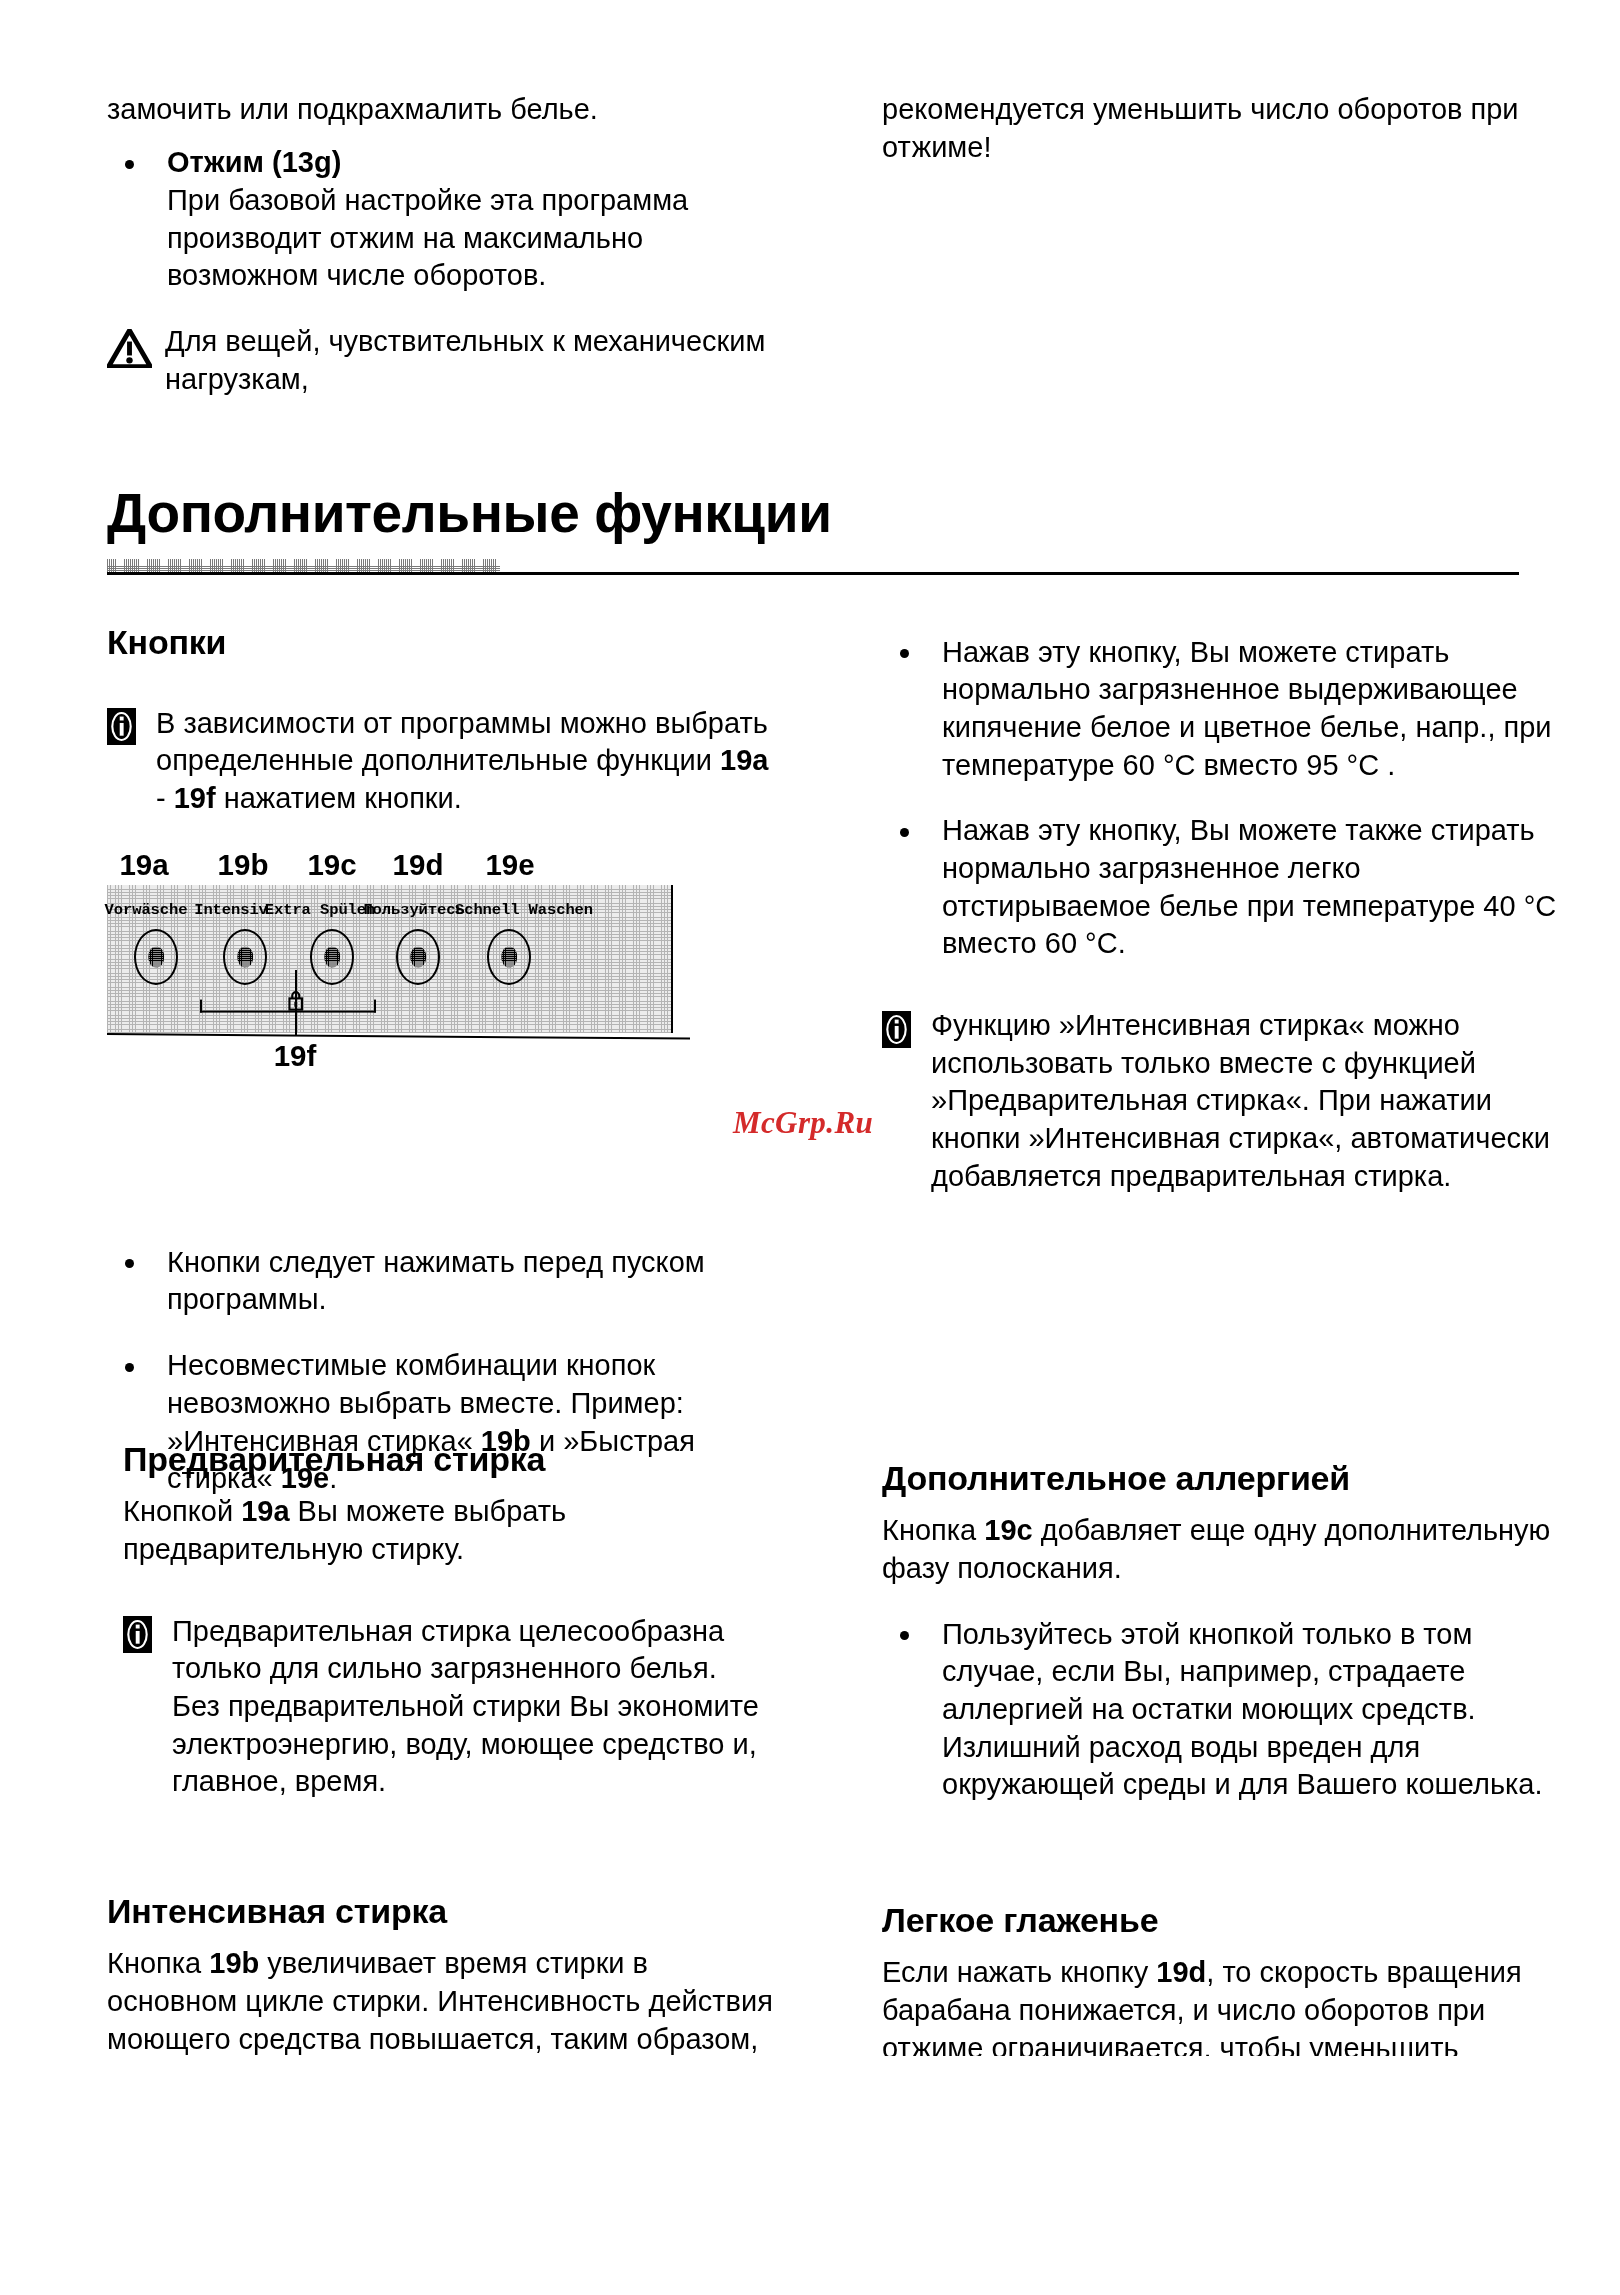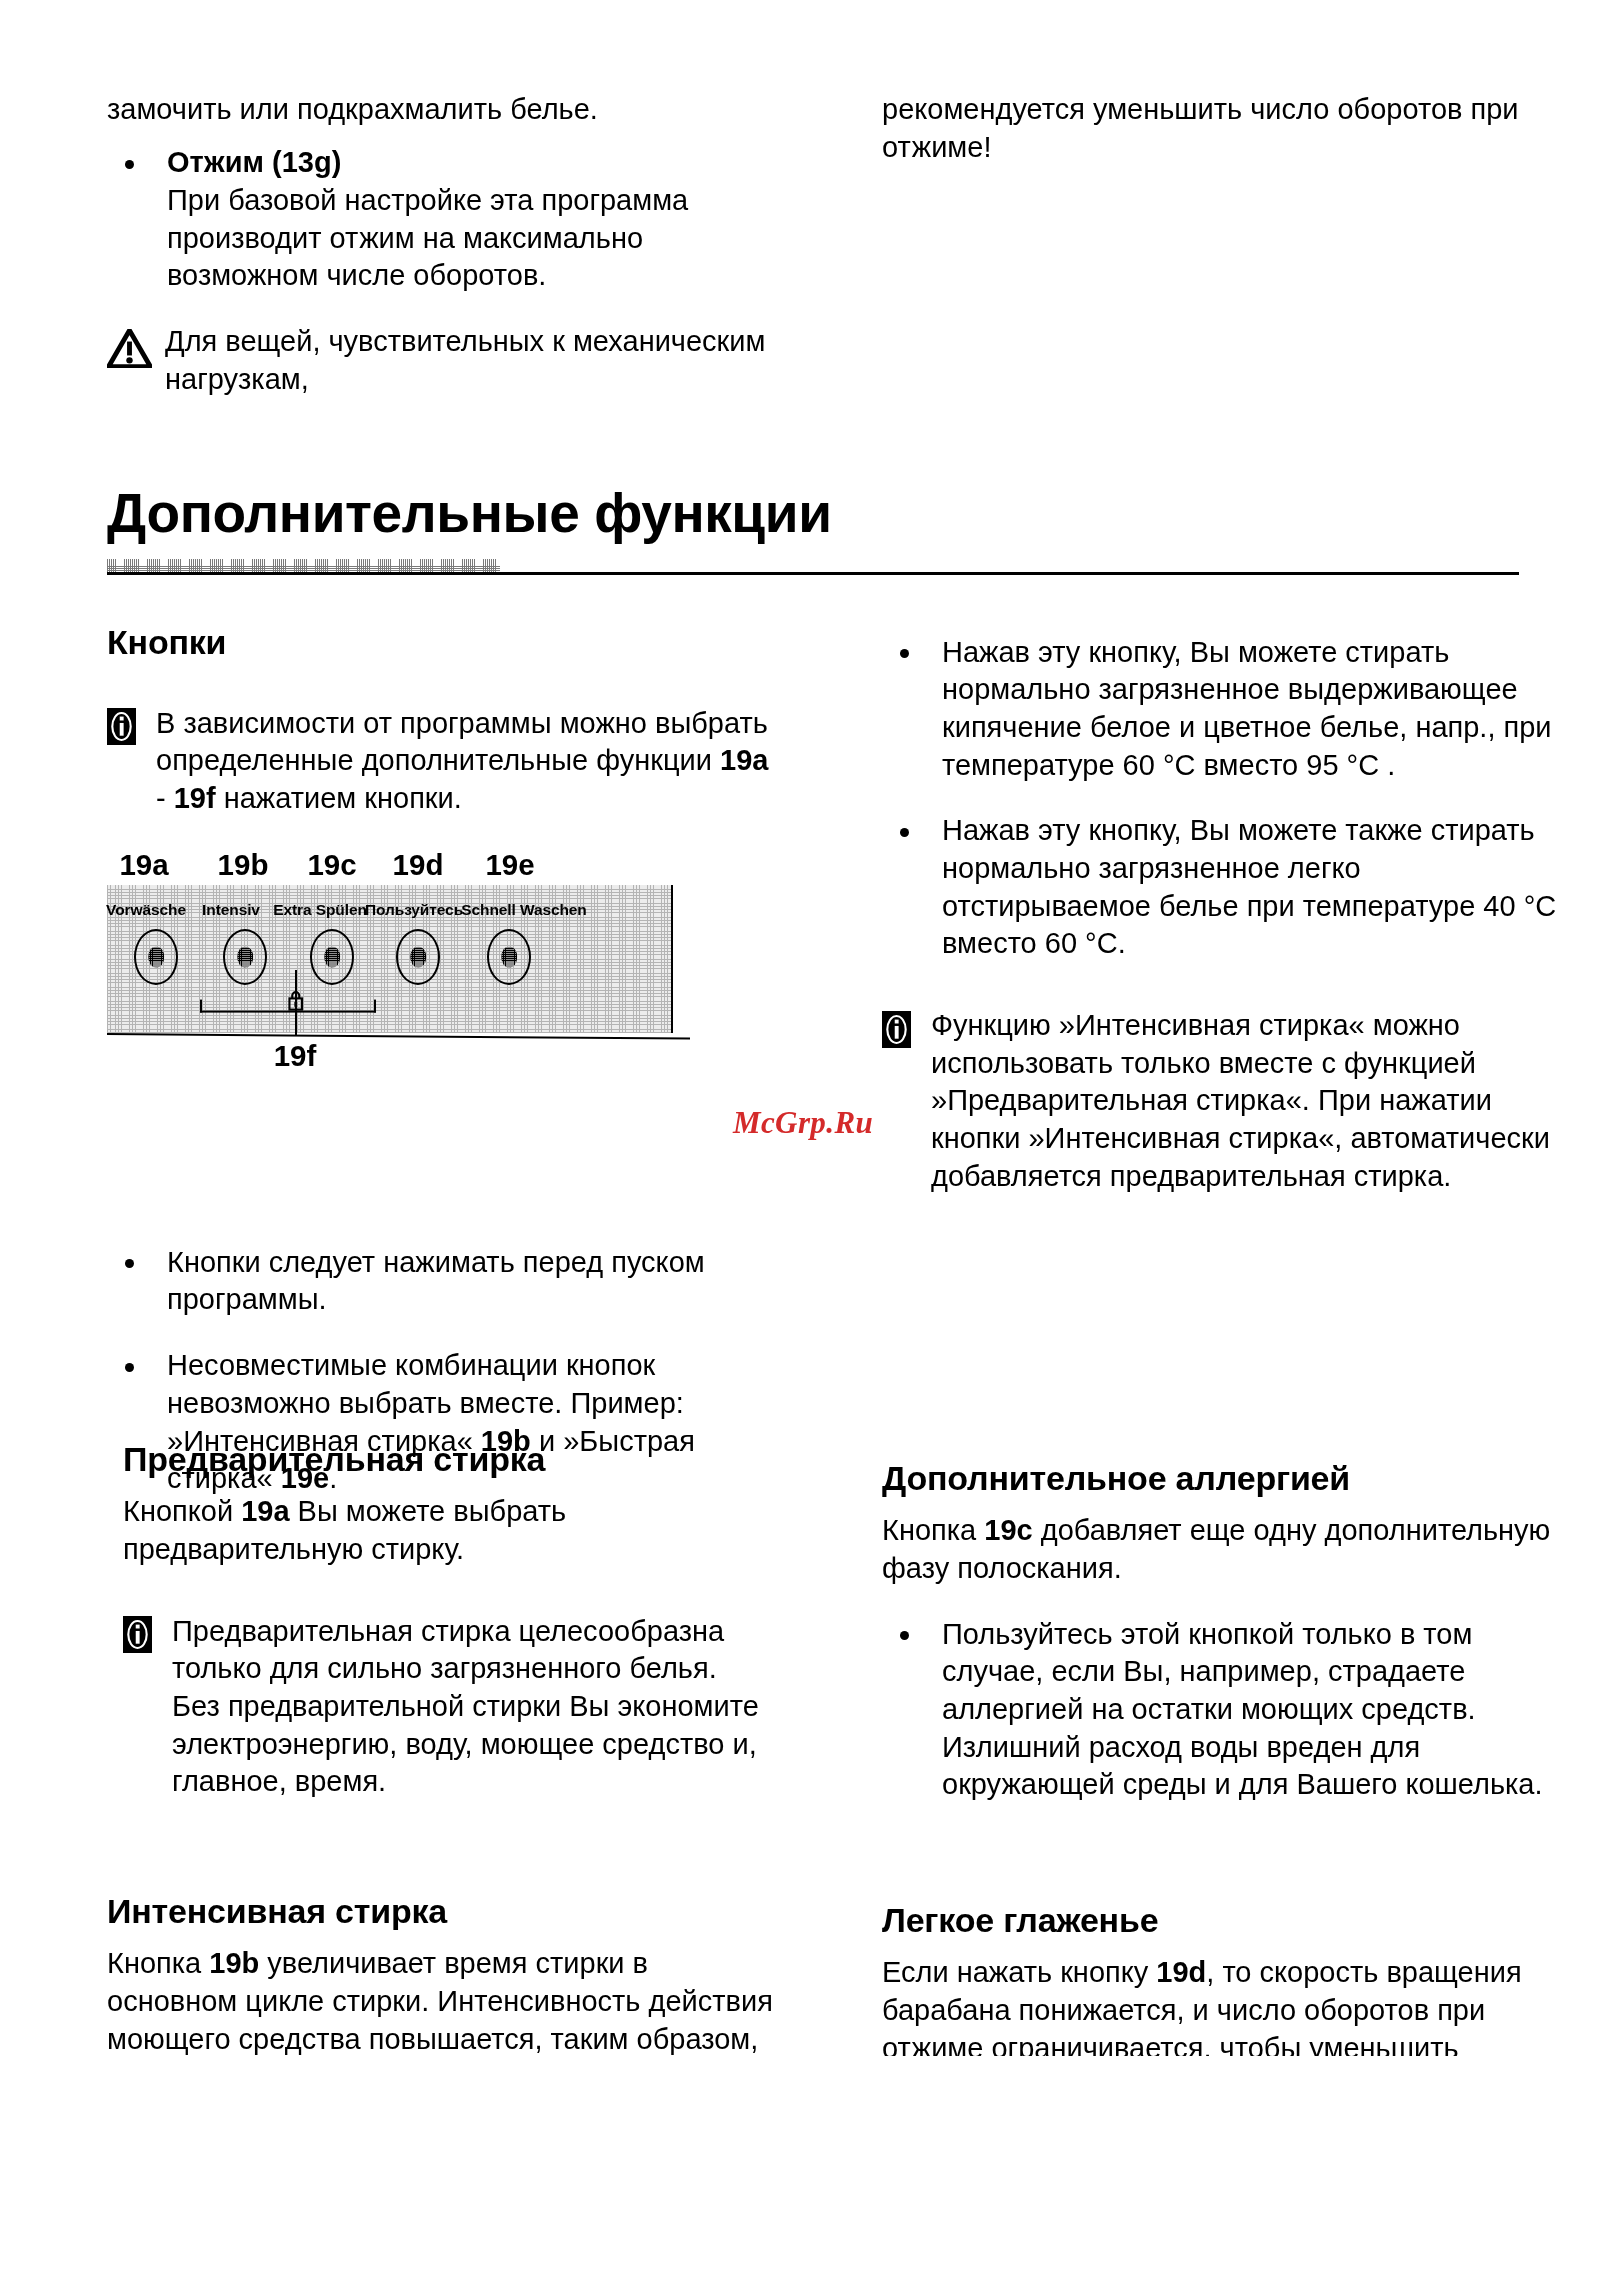--- a/index.html
+++ b/index.html
@@ -174,20 +174,21 @@
     border-right: 2.1px solid #000;
   }
   .panel-label {
     position: absolute;
     font-size: 15.5px;
     font-weight: bold;
     white-space: nowrap;
     transform: translateX(-50%);
     top: 15.5px;
     letter-spacing: -0.1px;
+    font-family: Liberation Mono, monospace;
   }
   .knob {
     position: absolute;
     width: 44px;
     height: 56px;
     border: 2.8px solid #000;
     border-radius: 50%;
     transform: translateX(-50%);
     top: 44px;
     box-sizing: border-box;

